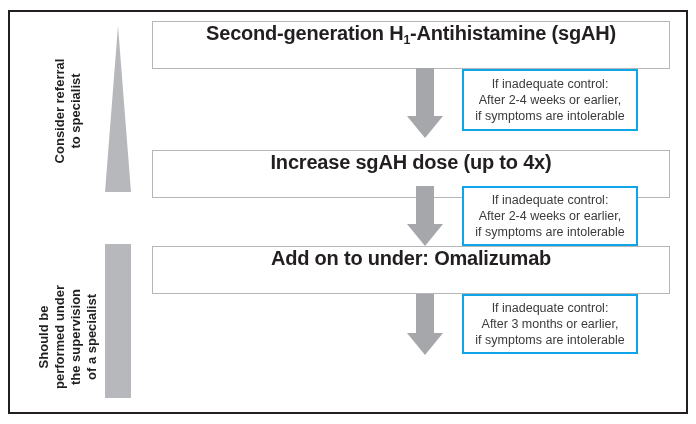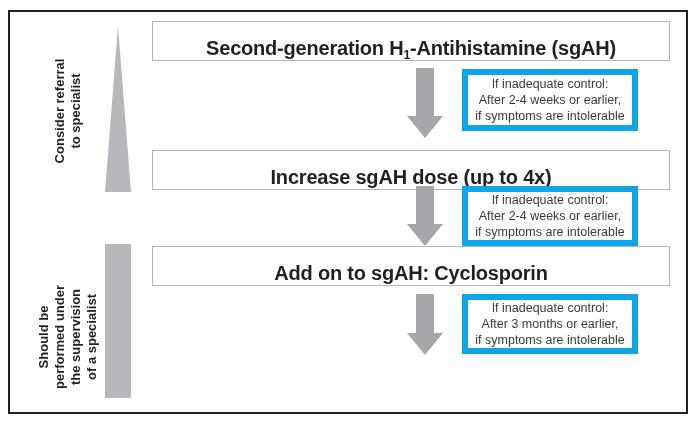--- a/index.html
+++ b/index.html
@@ -31,26 +31,26 @@
     border: 2px solid #231f20;
     box-sizing: border-box;
     background: #ffffff;
   }
 
   
   .step-box {
     position: absolute;
     left: 152px;
     width: 518px;
-    height: 40px;
+    height: 48px;
     border: 1.5px solid #b4b6b9;
     box-sizing: border-box;
     background: #ffffff;
     display: flex;
-    align-items: flex-end;
+    align-items: flex-start;
     justify-content: center;
   }
   .step-box .step-label {
     font-size: 20px;
     font-weight: bold;
     color: #231f20;
     letter-spacing: -0.2px;
     white-space: nowrap;
     text-align: center;
   }
@@ -99,21 +99,21 @@
 
   #arrow-3 { top: 294px; height: 61px; }
   #arrow-3 .shaft { height: 39px; }
   #arrow-3 .head  { top: 39px; }
 
   
   .note-box {
     position: absolute;
     left: 462px;
     width: 176px;
-    border: 6px solid #0ea5e9;
+    border: 2px solid #0ea5e9;
     box-sizing: border-box;
     background: #ffffff;
     display: flex;
     flex-direction: column;
     align-items: center;
     justify-content: center;
     padding: 3px 4px;
   }
   .note-box .note-line {
     font-size: 12.5px;
@@ -228,21 +228,21 @@
     <div class="head"></div>
   </div>
 
   <div class="note-box" id="note-2">
     <span class="note-line">If inadequate control:</span>
     <span class="note-line">After 2-4 weeks or earlier,</span>
     <span class="note-line">if symptoms are intolerable</span>
   </div>
 
   <div class="step-box" id="box-3">
-    <span class="step-label">Add on to sgAH: Cyclosporin</span>
+    <span class="step-label">Add on to under: Omalizumab</span>
   </div>
 
   <div class="arrow" id="arrow-3">
     <div class="shaft"></div>
     <div class="head"></div>
   </div>
 
   <div class="note-box" id="note-3">
     <span class="note-line">If inadequate control:</span>
     <span class="note-line">After 3 months or earlier,</span>

